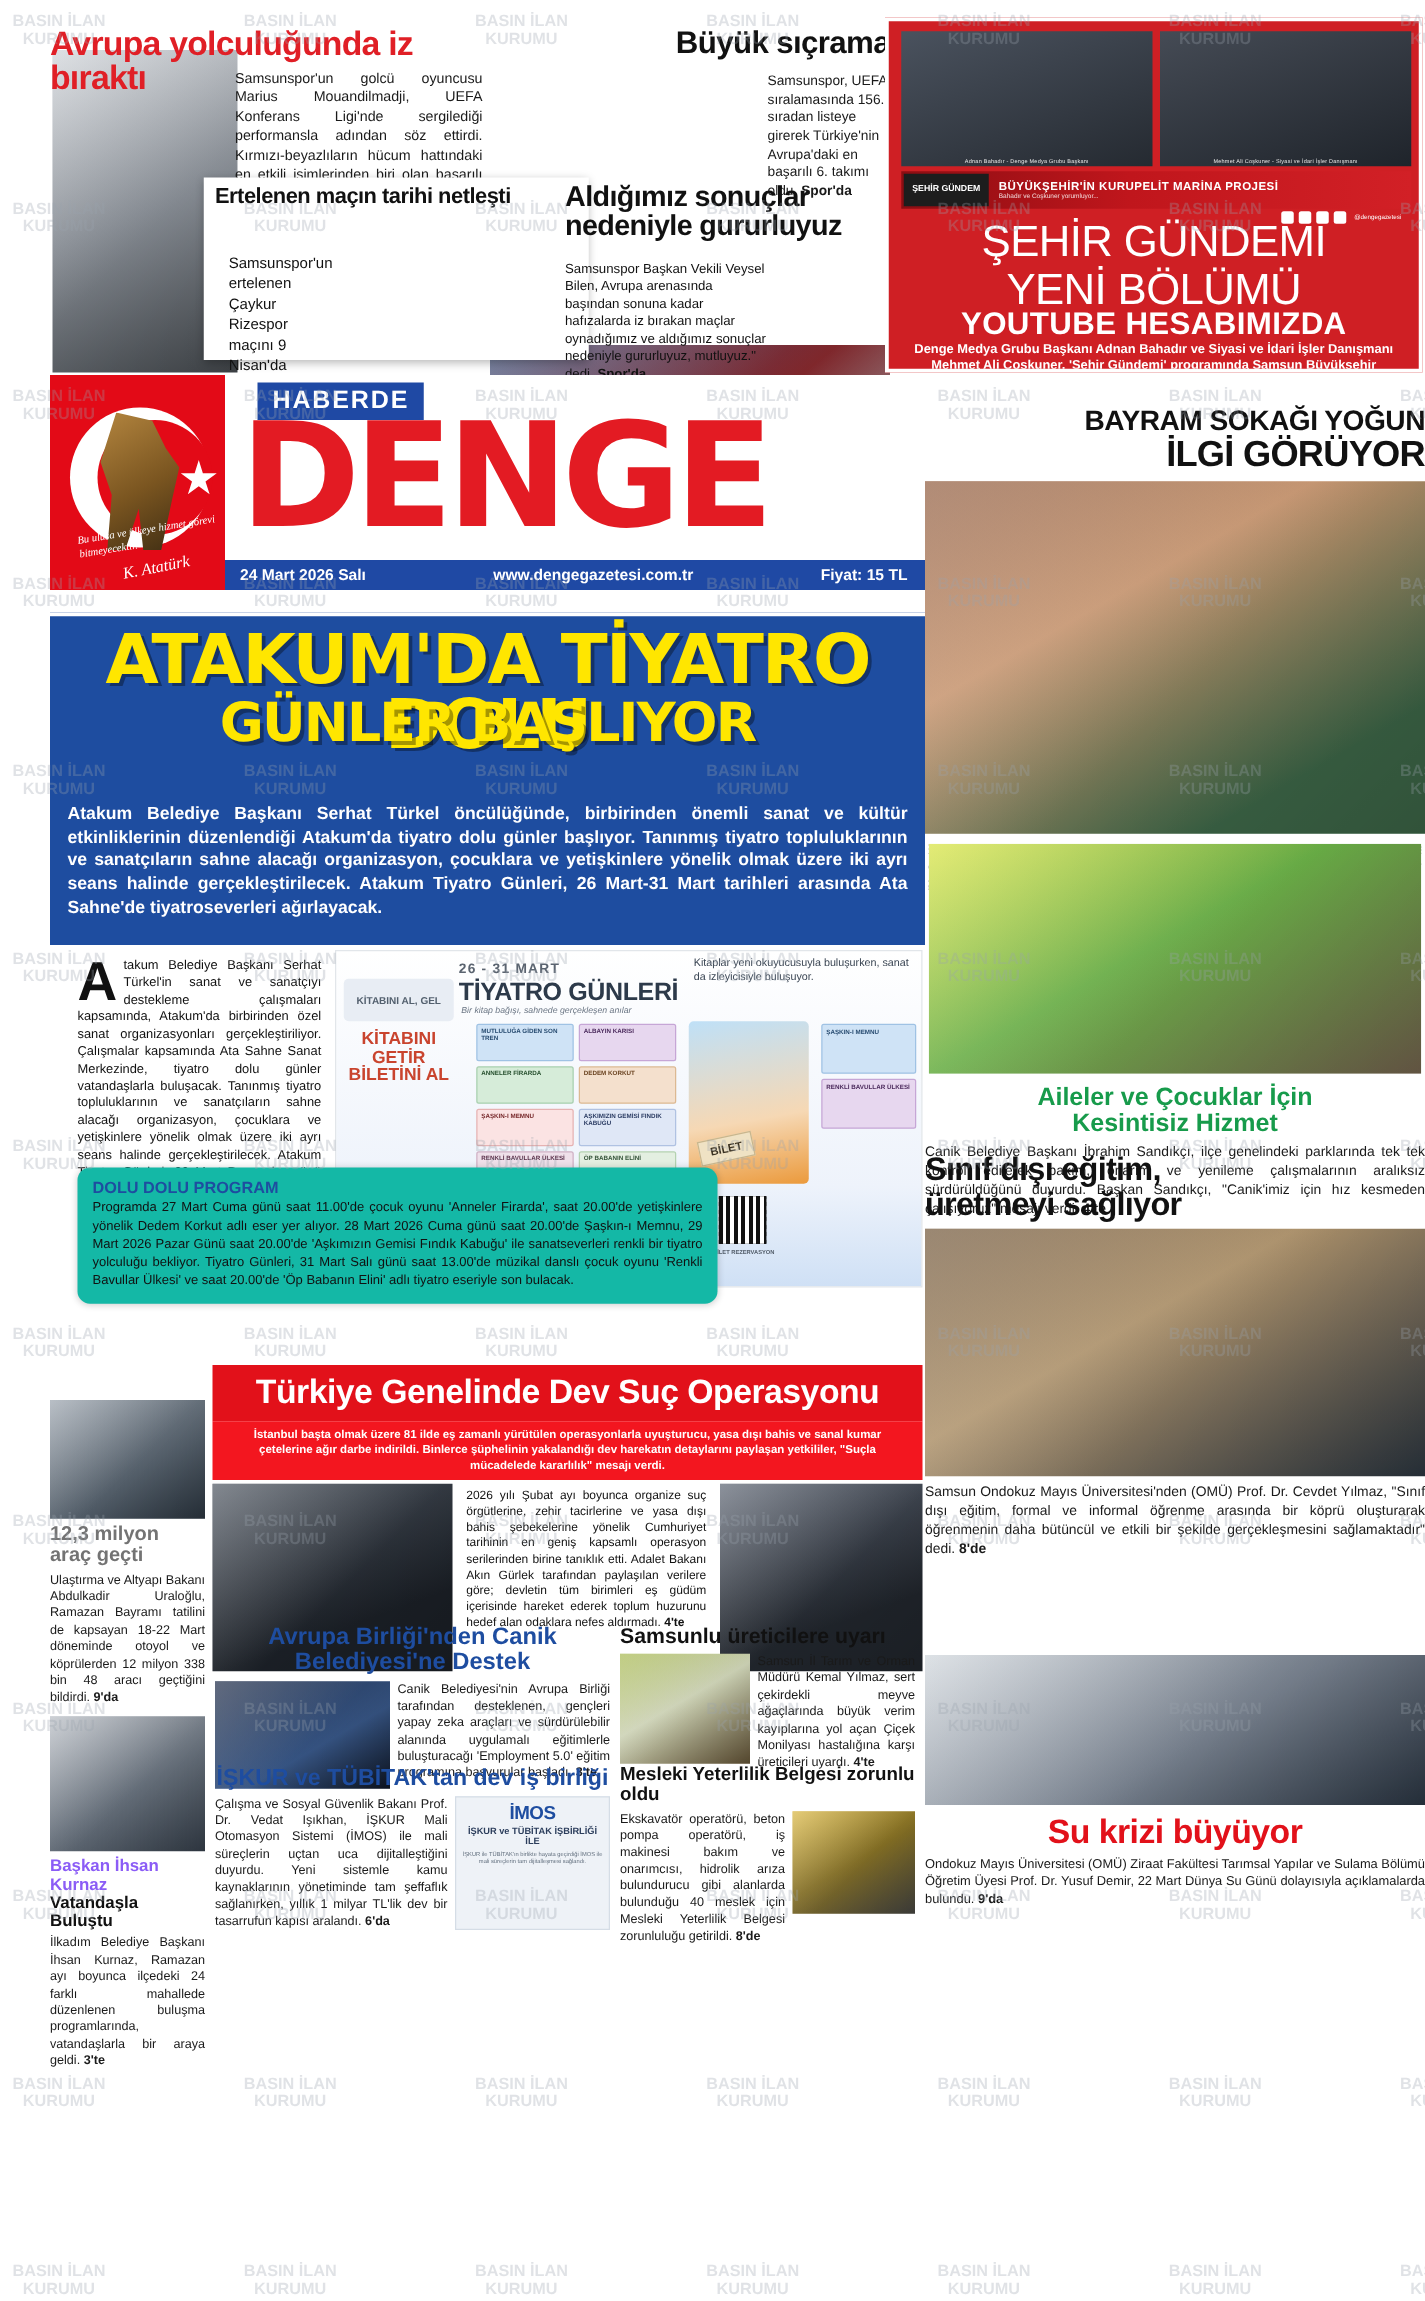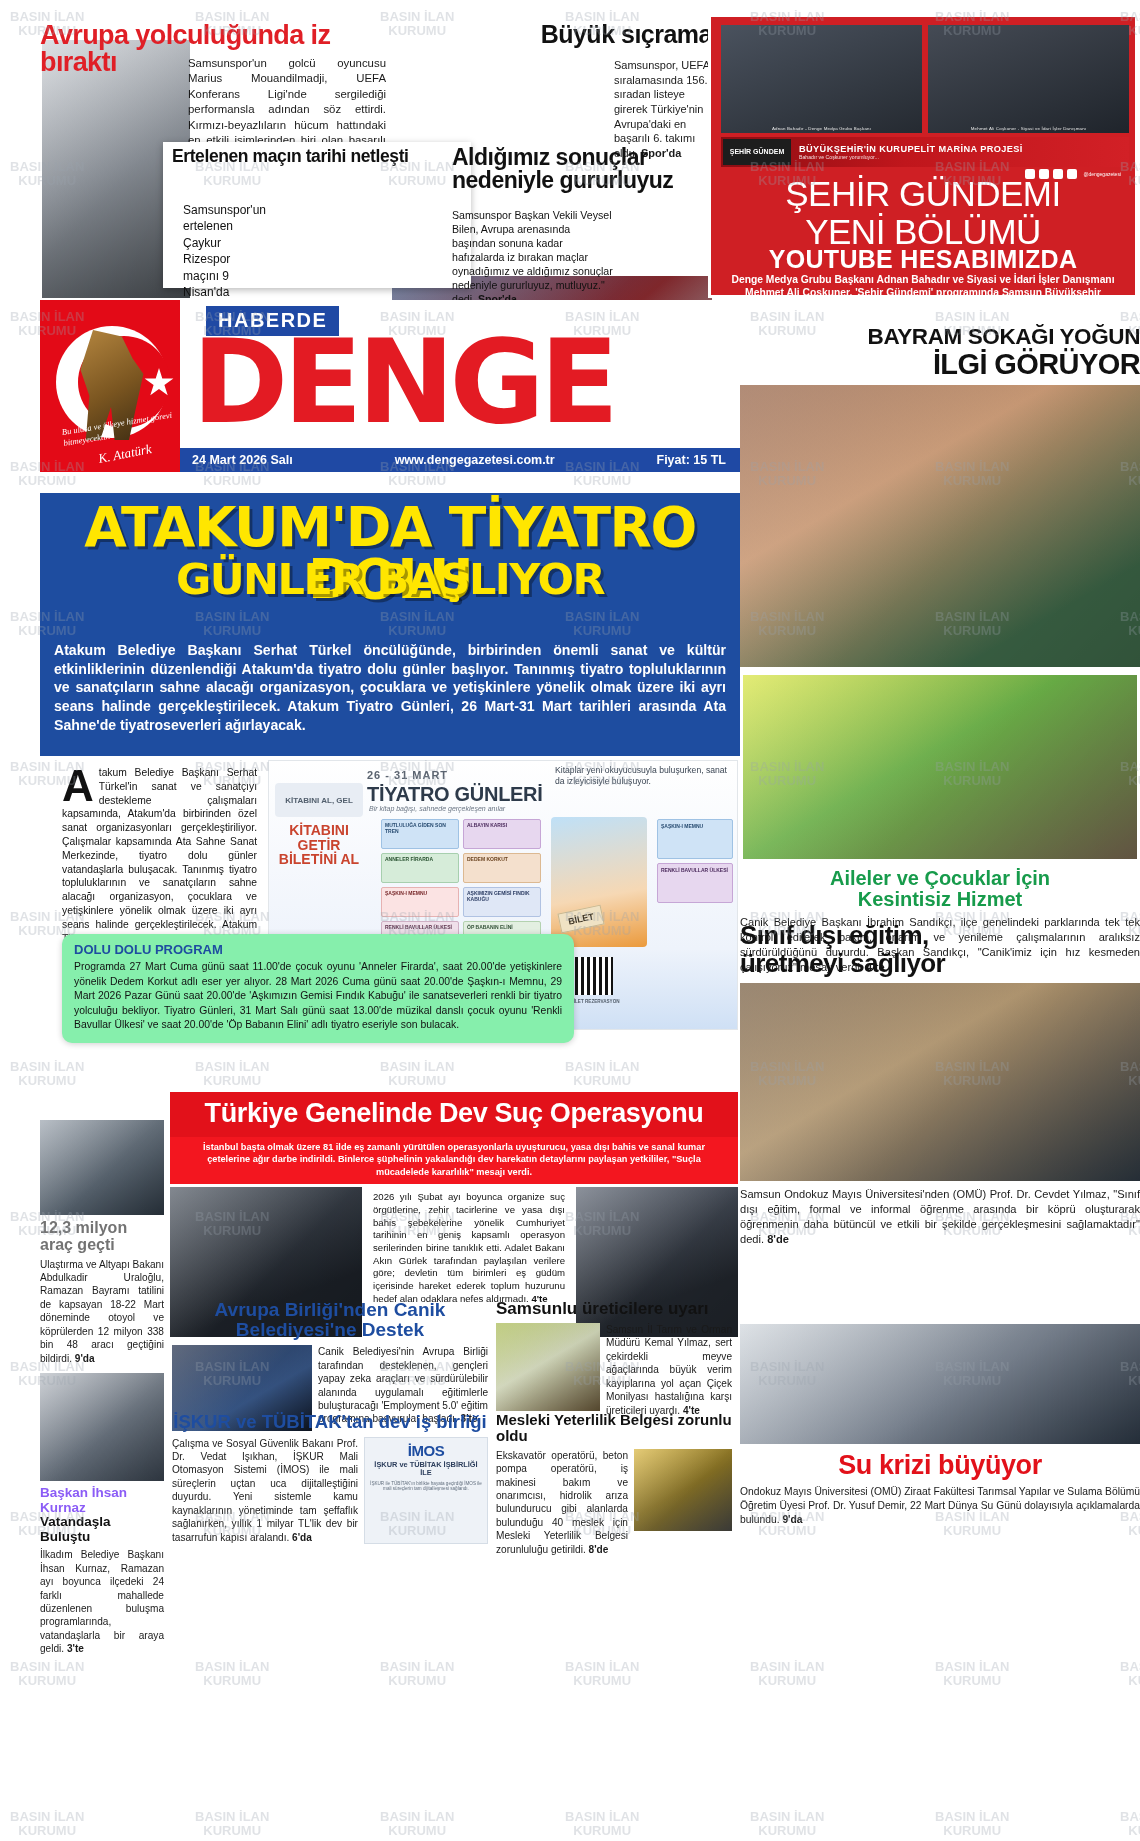--- a/index.html
+++ b/index.html
@@ -115,21 +115,21 @@
           font-weight:700; line-height:1.33; text-align:justify; }
 
   
   .artbox{ left:40px; top:756px; width:700px; height:330px; background:#fff; }
   .artcol{ position:absolute; left:22px; top:10px; width:195px; font-size:10.3px;
            line-height:1.34; text-align:justify; color:#111; }
   .artcol .dropcap{ float:left; font-size:44px; line-height:.82; font-weight:700; padding:2px 5px 0 0;}
 
   .posterimg{ position:absolute; left:228px; top:4px; width:470px; height:270px; }
 
-  .program{ position:absolute; left:22px; top:178px; width:512px; background:#86efac;
+  .program{ position:absolute; left:22px; top:178px; width:512px; background:#14b8a6;
             border-radius:10px; box-shadow:0 1px 6px rgba(0,0,0,.2); padding:8px 12px 10px; }
   .program h4{ color:#1e4da0; font-size:13px; font-weight:800; margin-bottom:3px; }
   .program p { font-size:10.4px; line-height:1.4; text-align:justify; }
 
   
   .rail { left:740px; top:300px; width:400px; }
   .rail-h1{ color:#111; font-weight:800; font-size:22.5px; line-height:1.0; letter-spacing:-.4px;}
   .rail-h2{ color:#111; font-weight:800; font-size:29px; line-height:1.0; letter-spacing:-.6px;}
   .rail-txt{ font-size:11.1px; line-height:1.34; color:#1a1a1a; text-align:justify; }
   .rail-txt b{ font-weight:800; }

